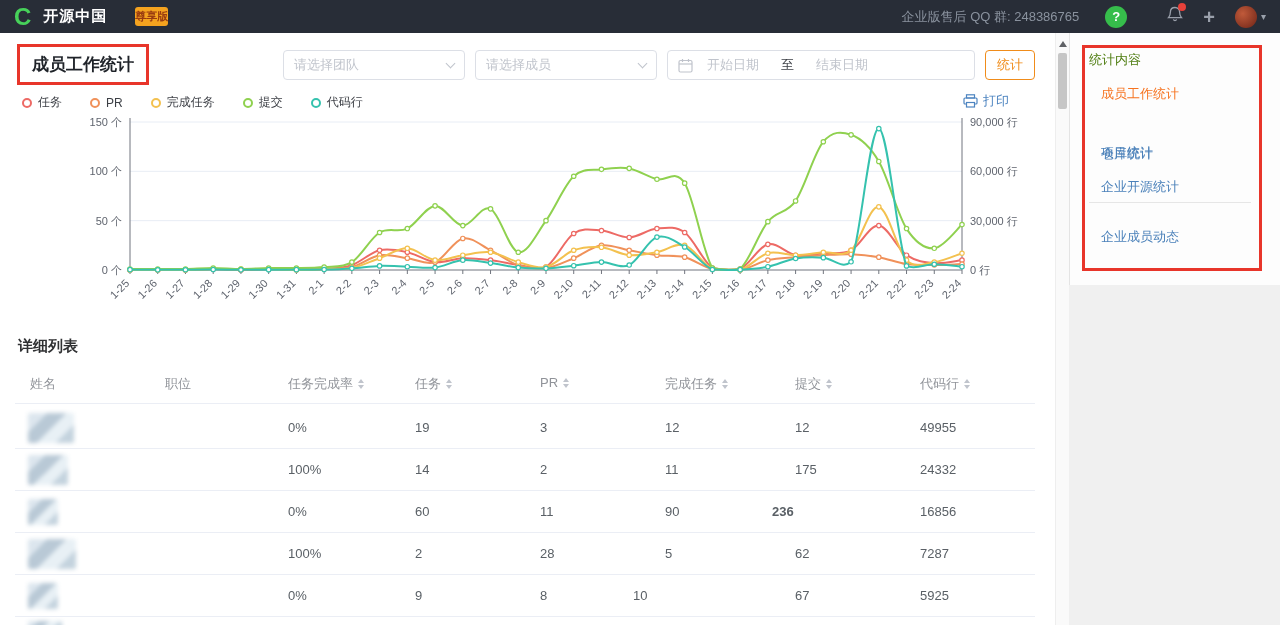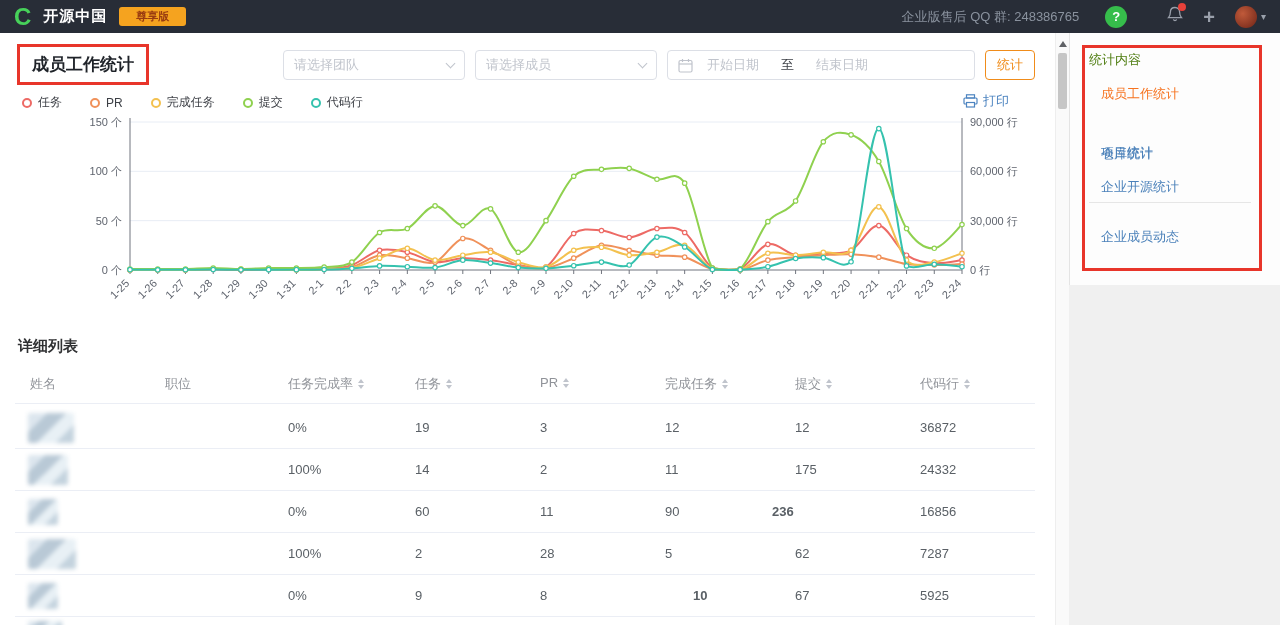--- a/index.html
+++ b/index.html
@@ -4,22 +4,22 @@
 <style>
   * { margin:0; padding:0; box-sizing:border-box; }
   body { font-family:"Liberation Sans", sans-serif; background:#fff; }
   .app { position:relative; width:1280px; height:625px; overflow:hidden; background:#fff; }
 
   
   .navbar { position:absolute; left:0; top:0; width:1280px; height:33px; background:#282d37;
             display:flex; align-items:center; padding:0 14px; }
   .logo { color:#47d15a; font-weight:bold; font-size:24px; line-height:24px; margin-right:12px; }
   .brand { color:#ffffff; font-size:15px; font-weight:bold; letter-spacing:1px; }
-  .badge { margin-left:12px; background:#f5a31f; color:#9a3c10; font-size:11px; font-weight:bold;
-           padding:2px 17px; border-radius:3px; }
+  .badge { margin-left:28px; background:#f5a31f; color:#9a3c10; font-size:11px; font-weight:bold;
+           padding:2px 0; border-radius:3px; }
   .nav-spacer { flex:1; }
   .qq-text { color:#8a929e; font-size:13px; margin-right:26px; }
   .help-circle { width:22px; height:22px; border-radius:50%; background:#36bd4b; color:#fff;
                  font-size:13px; font-weight:bold; display:flex; align-items:center; justify-content:center;
                  margin-right:40px; cursor:pointer; }
   .bell-wrap { position:relative; margin-right:20px; cursor:pointer; }
   .bell-dot { position:absolute; right:-3px; top:-3px; width:8px; height:8px; border-radius:50%; background:#e7413a; }
   .plus { color:#9aa0ab; font-size:20px; font-weight:bold; margin-right:20px; cursor:pointer; line-height:20px;}
   .avatar { width:22px; height:22px; border-radius:50%;
             background:radial-gradient(circle at 35% 35%, #c05a3a, #6e2417); margin-right:4px; cursor:pointer;}
@@ -466,21 +466,21 @@
       </div>
     <div class="thead-line"></div>
     <div id="tbody">
         <div class="trow" style="top: 374px;">
           <span class="name-blur" style="top: 6px; width: 46px; height: 30px;"></span>
           <span class="td" style="left: 273px;">0%</span>
           <span class="td" style="left: 400px;">19</span>
           <span class="td" style="left: 525px;">3</span>
           <span class="td" style="left: 650px;">12</span>
           <span class="td" style="left: 780px;">12</span>
-          <span class="td" style="left: 905px;">36872</span>
+          <span class="td" style="left: 905px;">49955</span>
         </div>
         <div class="trow" style="top: 416px;">
           <span class="name-blur" style="top: 6px; width: 40px; height: 30px;"></span>
           <span class="td" style="left: 273px;">100%</span>
           <span class="td" style="left: 400px;">14</span>
           <span class="td" style="left: 525px;">2</span>
           <span class="td" style="left: 650px;">11</span>
           <span class="td" style="left: 780px;">175</span>
           <span class="td" style="left: 905px;">24332</span>
         </div>
@@ -500,21 +500,21 @@
           <span class="td" style="left: 525px;">28</span>
           <span class="td" style="left: 650px;">5</span>
           <span class="td" style="left: 780px;">62</span>
           <span class="td" style="left: 905px;">7287</span>
         </div>
         <div class="trow" style="top: 542px;">
           <span class="name-blur" style="top: 8px; width: 30px; height: 26px;"></span>
           <span class="td" style="left: 273px;">0%</span>
           <span class="td" style="left: 400px;">9</span>
           <span class="td" style="left: 525px;">8</span>
-          <span class="td" style="left: 678px; font-weight: bold;">10</span>
+          <span class="td" style="left: 618px;">10</span>
           <span class="td" style="left: 780px;">67</span>
           <span class="td" style="left: 905px;">5925</span>
         </div>
         <div class="trow" style="top: 584px; border-bottom: none;">
           <span class="name-blur" style="top: 4px; width: 34px; height: 10px;"></span>
         </div>
       </div>
   </div>
 
   <div class="vscroll">

